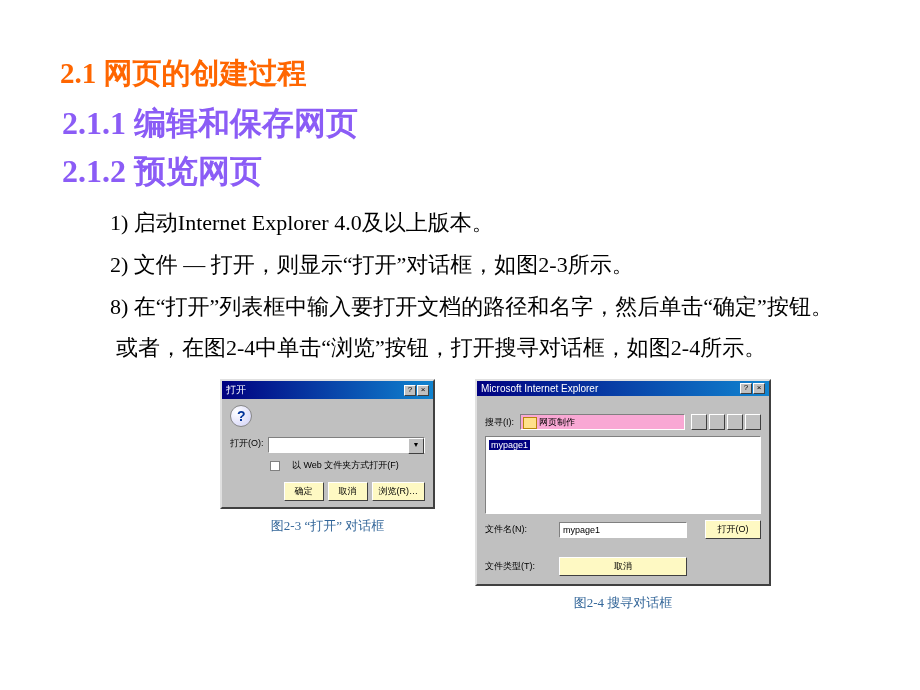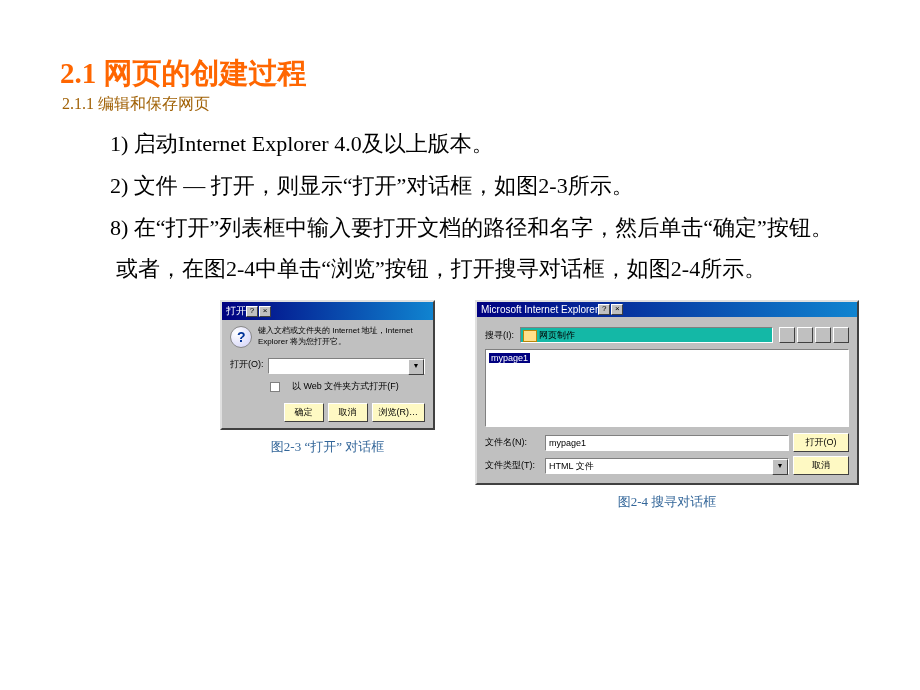--- a/index.html
+++ b/index.html
@@ -11,25 +11,26 @@
     position: relative;
     overflow: hidden;
   }
   .slide {
     padding: 54px 60px 0 60px;
   }
   .h1 {
     color: #ff6600;
     font-size: 29px;
     font-weight: bold;
+    margin-bottom: 8px;
   }
   .h2 {
-    color: #a16207;
-    font-size: 16px;
-    font-weight: normal;
+    color: #8b5cf6;
+    font-size: 32px;
+    font-weight: bold;
     margin-bottom: 4px;
     padding-left: 2px;
   }
   .body-text {
     color: #000;
     font-size: 22px;
     line-height: 1.9;
     padding-left: 50px;
     margin-top: 8px;
     padding-right: 20px;
@@ -54,21 +55,21 @@
     border-bottom-color: #404040;
     font-size: 9px;
     font-family: "SimSun", sans-serif;
   }
   .titlebar {
     background: linear-gradient(to right, #000080, #1084d0);
     color: #fff;
     font-size: 10px;
     padding: 2px 4px;
     display: flex;
-    justify-content: flex-start;
+    justify-content: space-between;
     align-items: center;
   }
   .tb-icons { display: flex; gap: 1px; }
   .tb-btn {
     width: 12px; height: 11px;
     background: #c0c0c0;
     border: 1px solid #fff;
     border-right-color:#404040;
     border-bottom-color:#404040;
     font-size: 8px;
@@ -131,26 +132,26 @@
     padding: 2px 6px;
     background:#fef9c3;
     border:1px solid #fff;
     border-right-color:#404040;
     border-bottom-color:#404040;
     min-width: 40px;
     text-align:center;
   }
 
   
-  .dlg-right { width: 384px; }
-  .dlg-right .content { padding: 10px 8px 8px 8px; }
+  .dlg-right { width: 296px; }
+  .dlg-right .content { padding: 10px 8px 8px 8px; margin-top: 8px; }
   .browse-row { display:flex; align-items:center; gap:6px; }
   .browse-combo {
     height: 16px; flex:1;
-    background:#14b8a6;
+    background:#f9a8d4;
     border: 1px solid #808080;
     border-right-color:#fff; border-bottom-color:#fff;
     font-size:9px; padding-left:18px; line-height:14px;
     position:relative;
   }
   .browse-combo::before {
     content:"";
     position:absolute; left:2px; top:2px;
     width:12px; height:10px;
     background:#ffe08a;
@@ -167,21 +168,21 @@
   .filelist {
     margin-top:6px;
     height: 78px;
     background:#fff;
     border:1px solid #808080;
     border-right-color:#fff; border-bottom-color:#fff;
     padding:3px;
     font-size:9px;
   }
   .file-sel { background:#000080; color:#fff; display:inline-block; padding:0 2px; }
-  .bottom-grid { display:grid; grid-template-columns: 56px 1fr 56px; gap:4px; align-items:center; margin-top:6px; }
+  .bottom-grid { display:grid; grid-template-columns: 56px 1fr 56px; gap:18px; align-items:center; margin-top:6px; }
   .txtbox {
     height:16px; background:#fff;
     border:1px solid #808080;
     border-right-color:#fff; border-bottom-color:#fff;
     font-size:9px; padding-left:3px; line-height:14px;
     position:relative;
   }
   .txtbox.combo2::after {
     content:"▼"; position:absolute; right:0; top:0;
     width:14px; height:14px; background:#c0c0c0;
@@ -190,20 +191,21 @@
   }
 
   .caption { text-align:center; font-size:13px; color:#336699; margin-top:8px; font-family:"SimSun",serif; }
 </style>
 </head>
 <body>
 
 <div class="slide">
   <div class="h1">2.1  网页的创建过程</div>
   <div class="h2">2.1.1  编辑和保存网页</div>
+  <div class="h2">2.1.2  预览网页</div>
 
   <div class="body-text">
     <p>1) 启动Internet Explorer 4.0及以上版本。</p>
     <p>2) 文件 — 打开，则显示“打开”对话框，如图2-3所示。</p>
     <p>8) 在“打开”列表框中输入要打开文档的路径和名字，然后单击“确定”按钮。</p>
     <p class="indent">或者，在图2-4中单击“浏览”按钮，打开搜寻对话框，如图2-4所示。</p>
   </div>
 
   <div class="figures">
 
@@ -212,21 +214,20 @@
         <div class="titlebar">
           <span>打开</span>
           <div class="tb-icons">
             <div class="tb-btn">?</div>
             <div class="tb-btn">×</div>
           </div>
         </div>
         <div class="content">
           <div class="row1">
             <div class="qicon"></div>
-            <div class="helptext">键入文档或文件夹的 Internet 地址，Internet Explorer 将为您打开它。</div>
           </div>
           <div class="field-row">
             <span class="lbl">打开(O):</span>
             <div class="combo"></div>
           </div>
           <div class="chk-row">
             <div class="chk"></div>
             <span>以 Web 文件夹方式打开(F)</span>
           </div>
           <div class="btn-row">
@@ -261,21 +262,20 @@
           </div>
           <div class="filelist">
             <span class="file-sel">mypage1</span>
           </div>
           <div class="bottom-grid">
             <span class="lbl">文件名(N):</span>
             <div class="txtbox">mypage1</div>
             <div class="btn">打开(O)</div>
 
             <span class="lbl">文件类型(T):</span>
-            <div class="txtbox combo2">HTML 文件</div>
             <div class="btn">取消</div>
           </div>
         </div>
       </div>
       <div class="caption">图2-4  搜寻对话框</div>
     </div>
 
   </div>
 </div>
 

